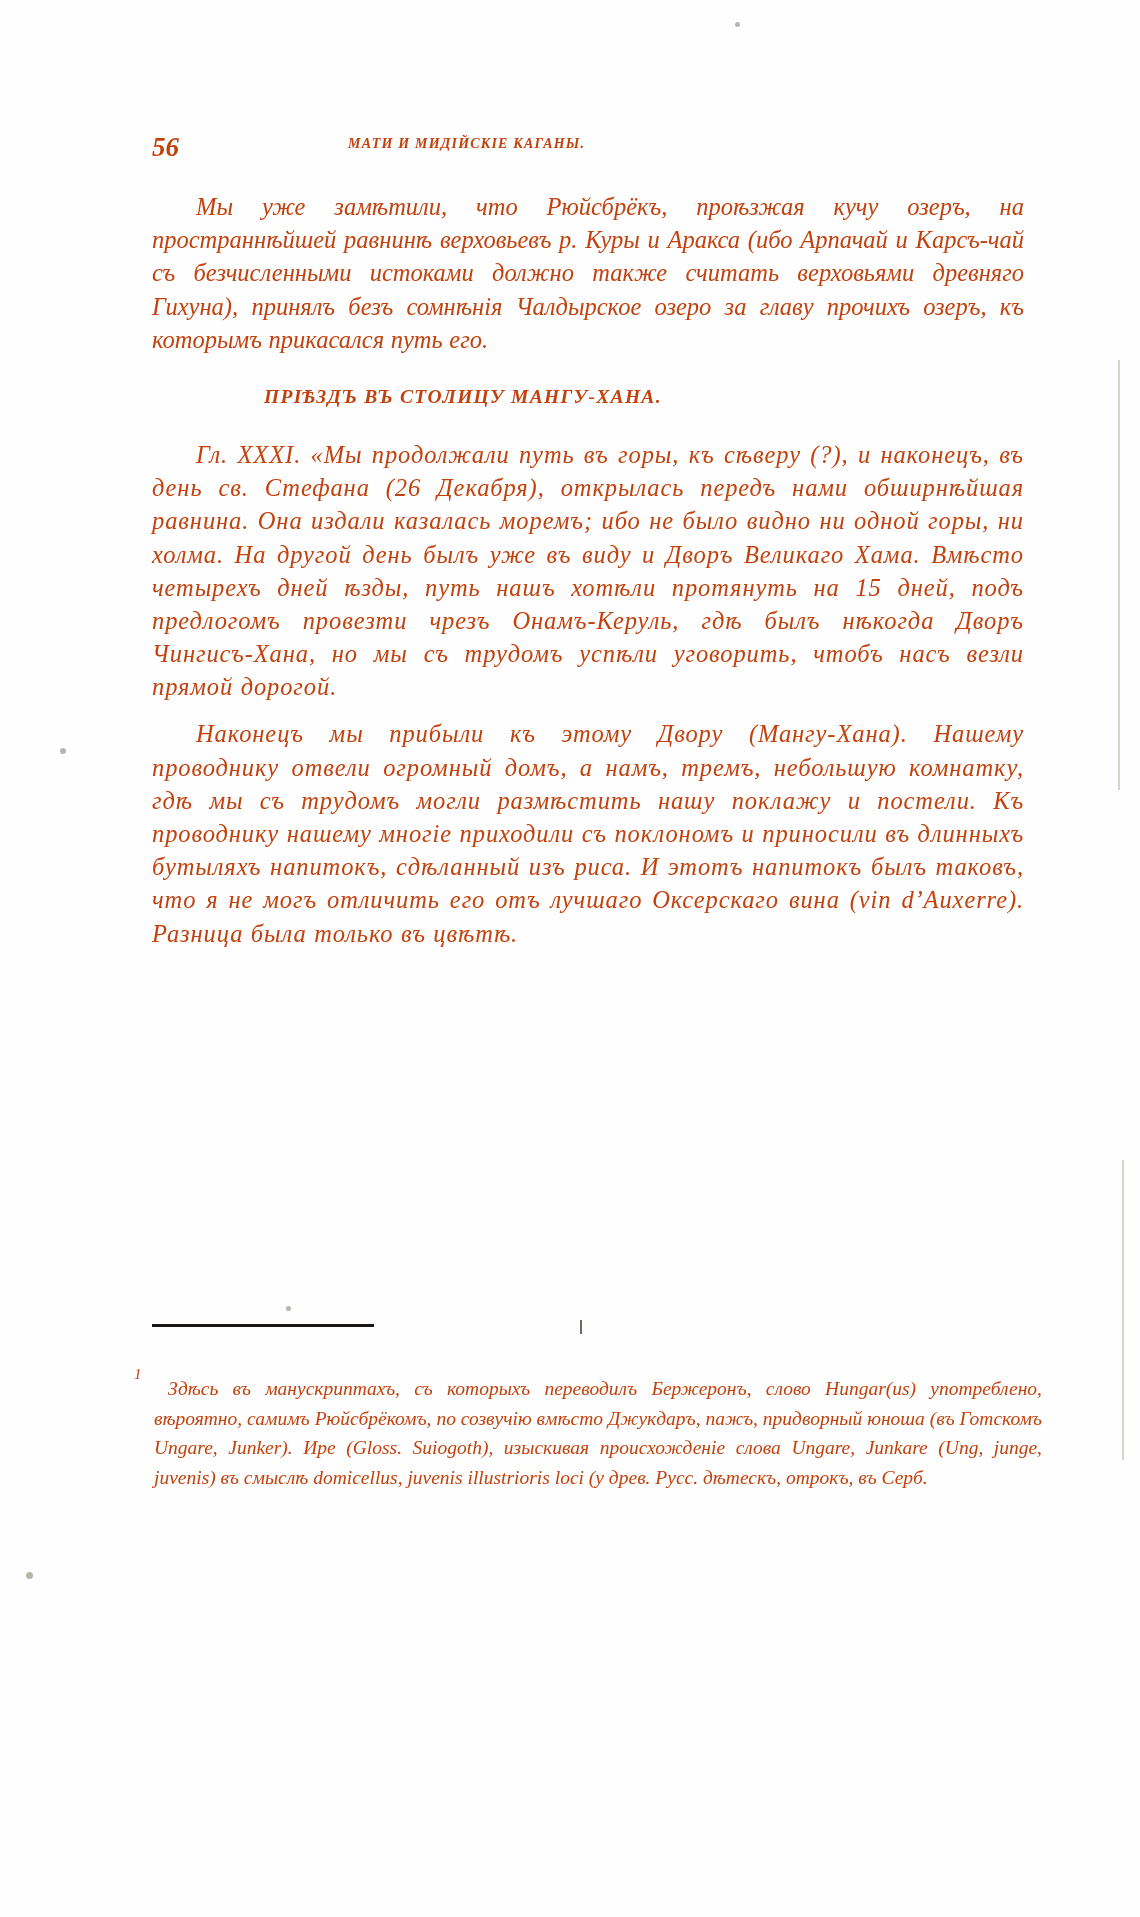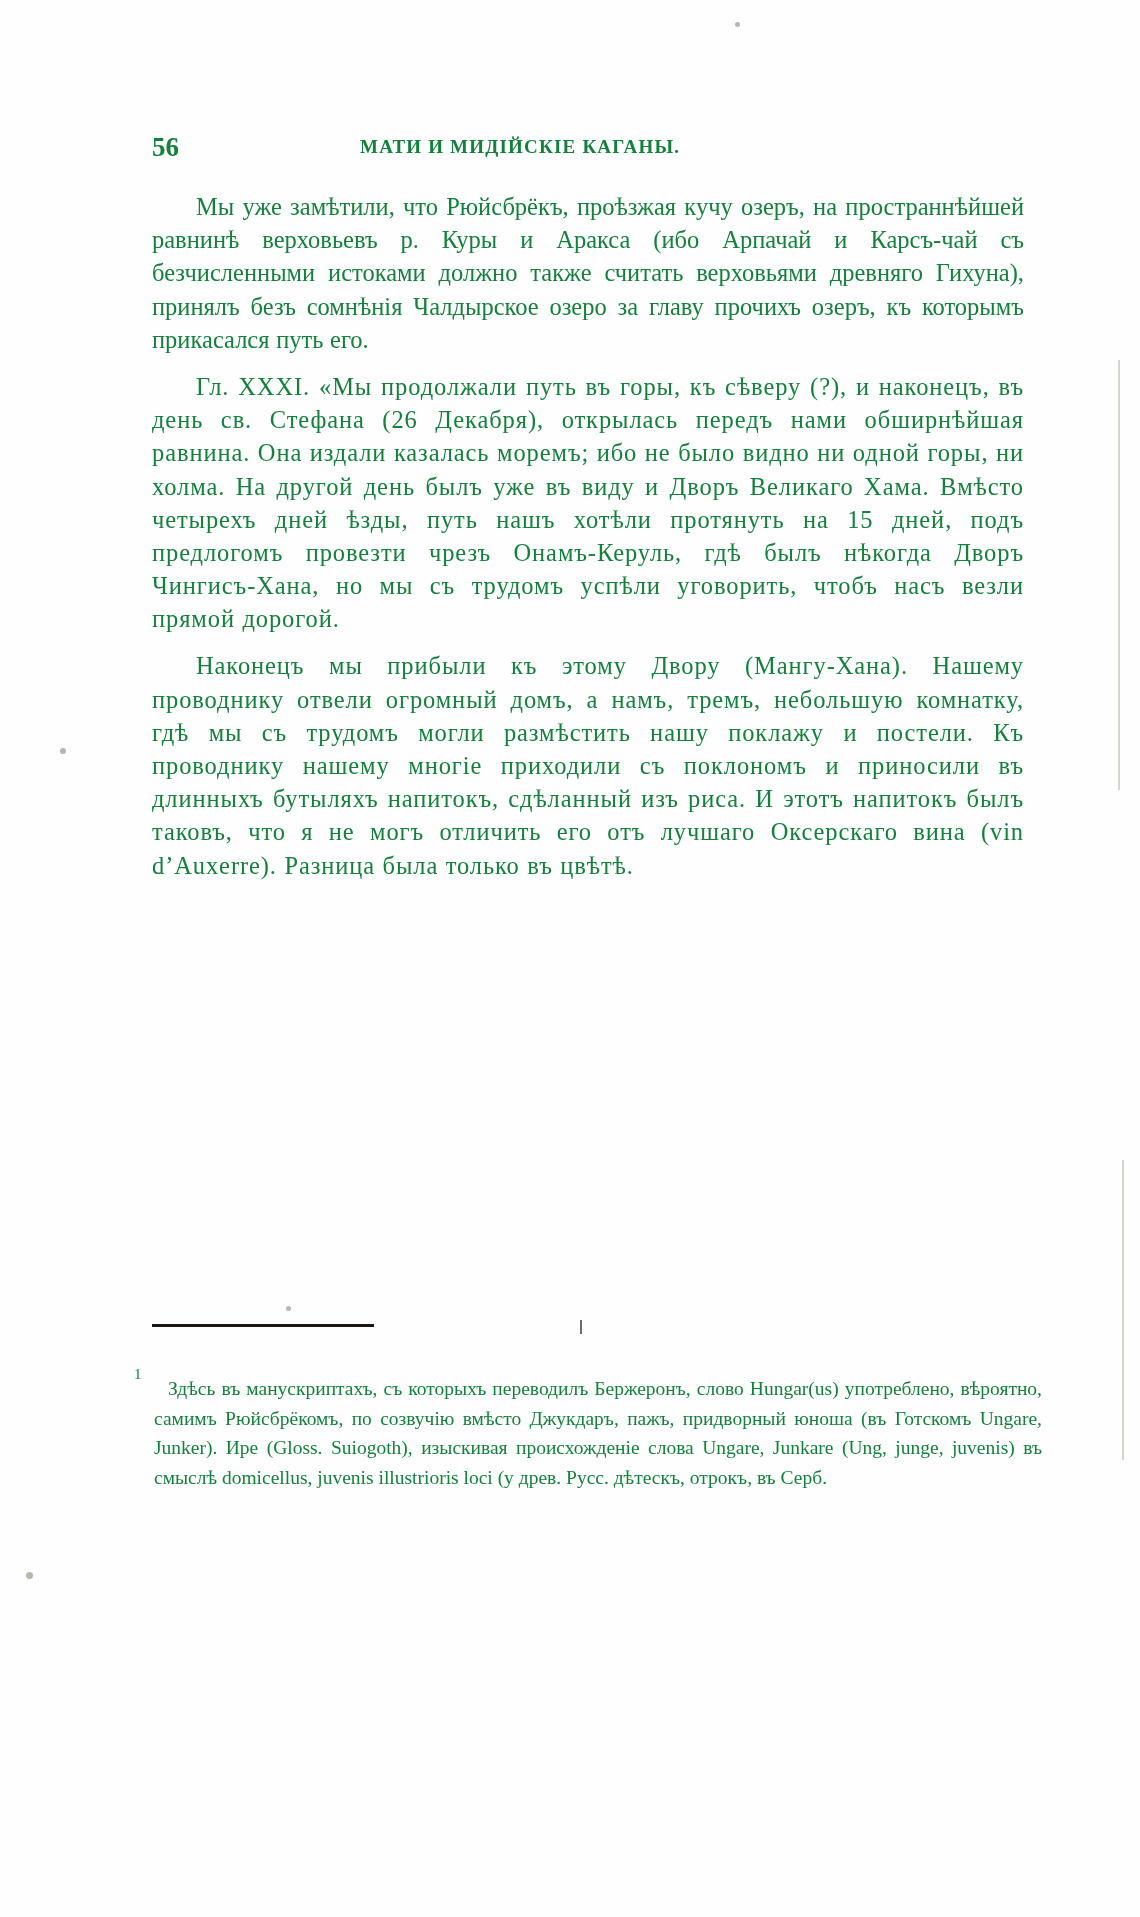--- a/index.html
+++ b/index.html
@@ -7,21 +7,22 @@
     padding: 0;
     background: #ffffff;
   }
   .page {
     position: relative;
     width: 1140px;
     height: 1917px;
     background: #fefefe;
     overflow: hidden;
     font-family: "Liberation Serif", serif;
-    color: #15803d;
+    color: #c2410c;
+    font-style: italic;
   }
   
   .speck {
     position: absolute;
     background: #b9b4ad;
     border-radius: 50%;
   }
   .edge-line {
     position: absolute;
     background: #d8d3cb;
@@ -44,23 +45,23 @@
     position: absolute;
     left: 0;
     top: 4px;
     font-size: 27px;
     font-weight: bold;
     letter-spacing: 0px;
     font-family: "Liberation Serif", serif;
   }
   .running-head {
     position: absolute;
-    left: 208px;
+    left: 196px;
     top: 8px;
-    font-size: 19px;
+    font-size: 14px;
     font-weight: bold;
     letter-spacing: 1.2px;
     text-transform: uppercase;
   }
 
   p.body {
     margin: 0 8px 14px 0;
     font-size: 24.5px;
     line-height: 1.355;
     text-align: justify;
@@ -151,20 +152,21 @@
   <div class="content">
 
     <div class="head-row">
       <div class="folio">56</div>
       <div class="running-head">мати и мидійскіе каганы.</div>
     </div>
 
     <p class="body indent">Мы уже замѣтили, что Рюйсбрёкъ, проѣзжая кучу озеръ, на пространнѣйшей равнинѣ верховьевъ р. Куры и Аракса (ибо Арпачай и Карсъ-чай съ безчисленными истоками должно также считать верховьями древняго Гихуна), принялъ безъ сомнѣнія Чалдырское озеро за главу прочихъ озеръ, къ которымъ прикасался путь его.</p>
 
 
+    <div class="section-title">пріѣздъ въ столицу мангу-хана.</div>
 
     <p class="body indent loose">Гл. XXXI. «Мы продолжали путь въ горы, къ сѣверу (?), и наконецъ, въ день св. Стефана (26 Декабря), открылась передъ нами обширнѣйшая равнина. Она издали казалась моремъ; ибо не было видно ни одной горы, ни холма. На другой день былъ уже въ виду и Дворъ Великаго Хама. Вмѣсто четырехъ дней ѣзды, путь нашъ хотѣли протянуть на 15 дней, подъ предлогомъ провезти чрезъ Онамъ-Керуль, гдѣ былъ нѣкогда Дворъ Чингисъ-Хана, но мы съ трудомъ успѣли уговорить, чтобъ насъ везли прямой дорогой.</p>
 
     <p class="body indent loose">Наконецъ мы прибыли къ этому Двору (Мангу-Хана). Нашему проводнику отвели огромный домъ, а намъ, тремъ, небольшую комнатку, гдѣ мы съ трудомъ могли размѣстить нашу поклажу и постели. Къ проводнику нашему многіе приходили съ поклономъ и приносили въ длинныхъ бутыляхъ напитокъ, сдѣланный изъ риса. И этотъ напитокъ былъ таковъ, что я не могъ отличить его отъ лучшаго Оксерскаго вина (vin d’Auxerre). Разница была только въ цвѣтѣ.</p>
 
 
   </div>
 
   <div class="footnote-rule"></div>
 

